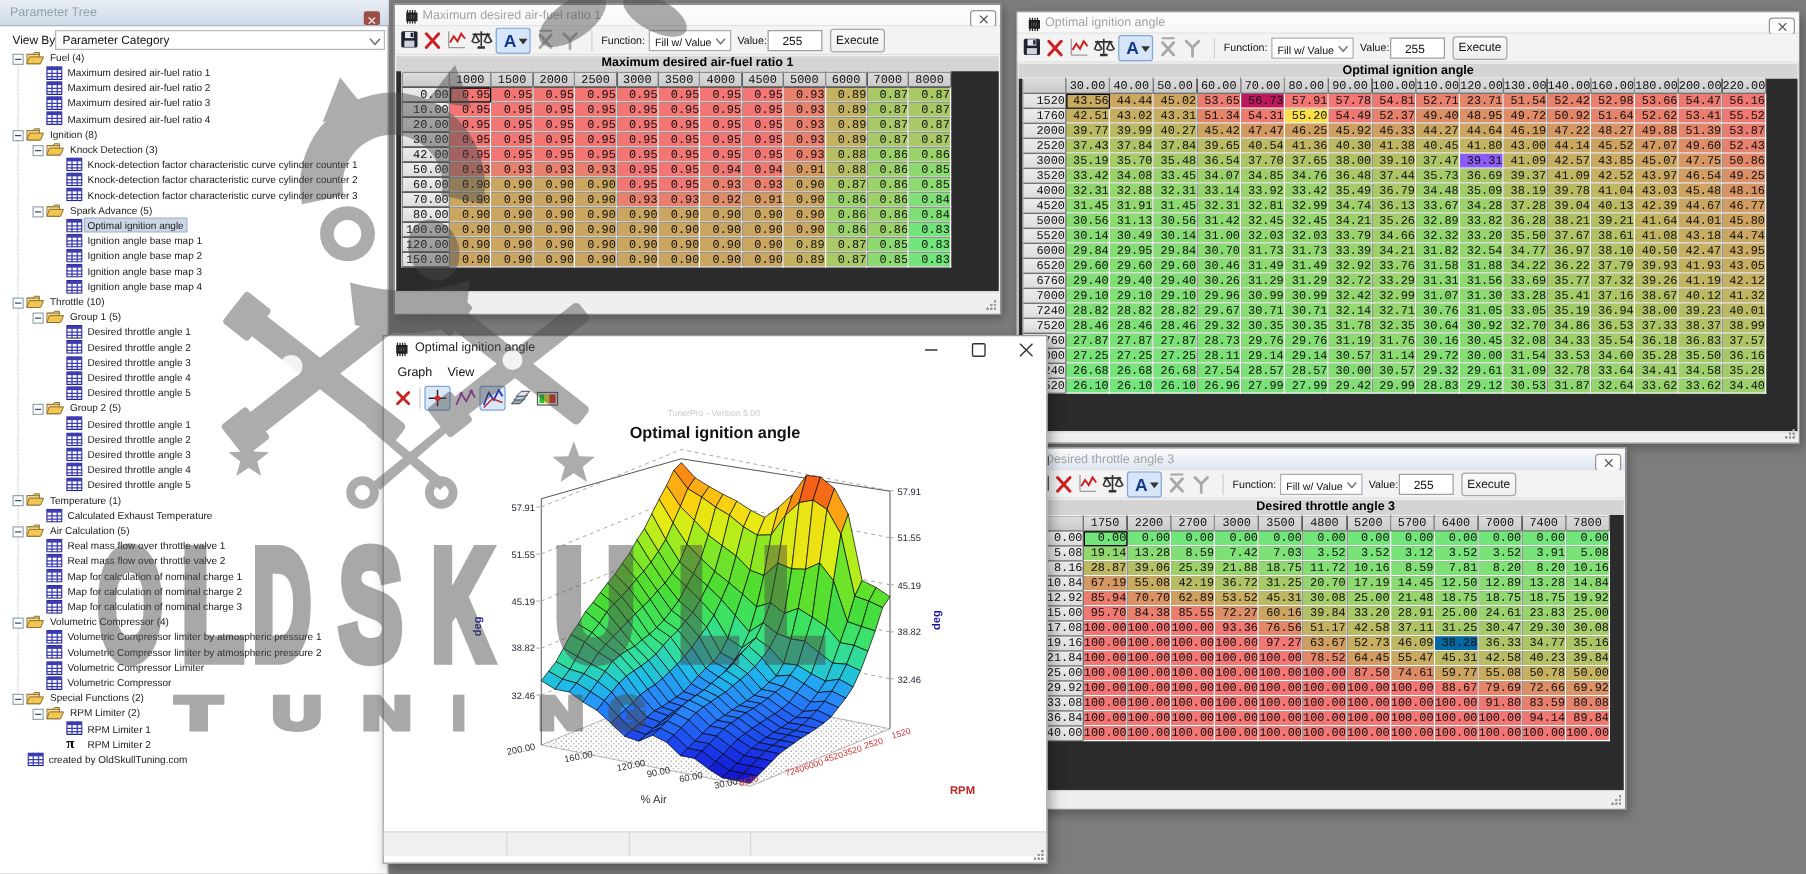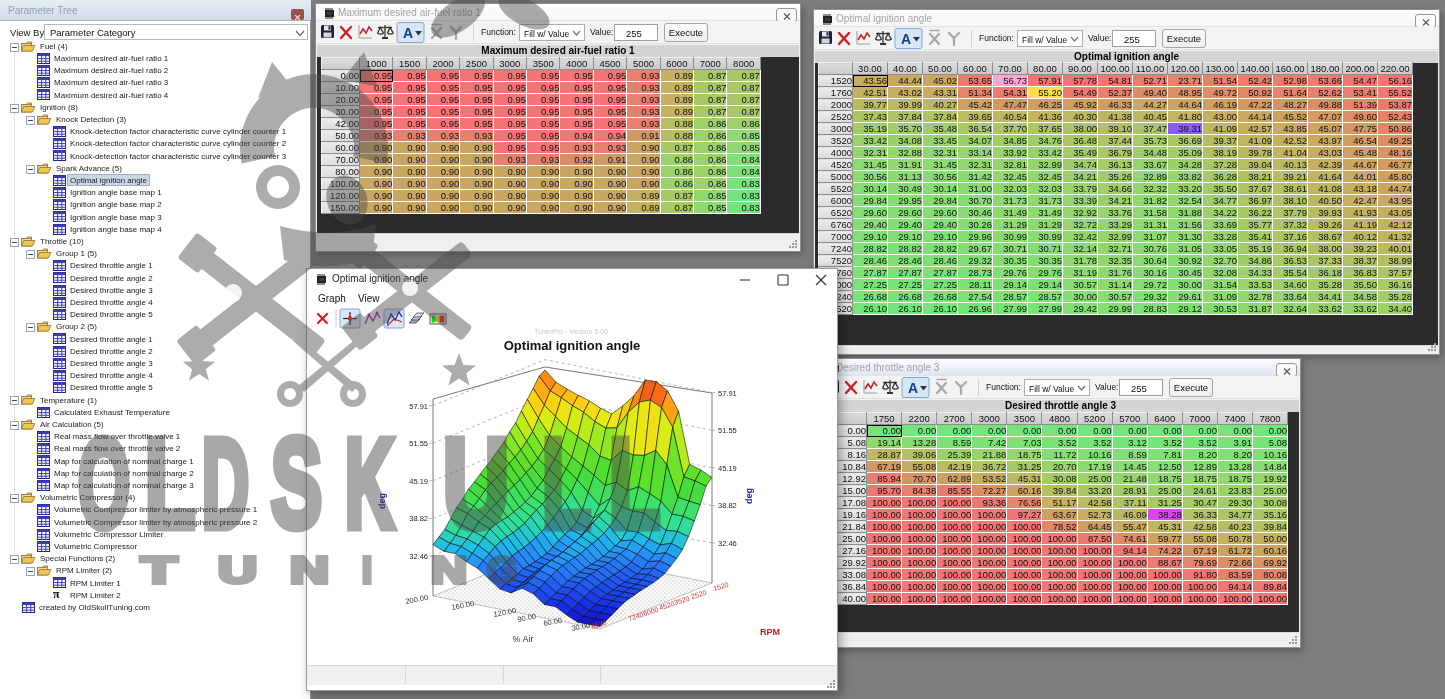--- a/index.html
+++ b/index.html
@@ -18,21 +18,21 @@
 .gtitle{position:absolute;height:12px;background:#d4d4d4;font-size:10px;font-weight:bold;color:#000;text-align:center;line-height:12px}
 .darkz{position:absolute;background:#2b2b2b}
 .sstrip{position:absolute;background:#efefef;border-top:1px solid #dadada}
 .grip{position:absolute;width:8px;height:8px;background:
  radial-gradient(circle at 7px 1px,#9a9a9a 1px,transparent 1.2px),
  radial-gradient(circle at 7px 4px,#9a9a9a 1px,transparent 1.2px),
  radial-gradient(circle at 4px 4px,#9a9a9a 1px,transparent 1.2px),
  radial-gradient(circle at 7px 7px,#9a9a9a 1px,transparent 1.2px),
  radial-gradient(circle at 4px 7px,#9a9a9a 1px,transparent 1.2px),
  radial-gradient(circle at 1px 7px,#9a9a9a 1px,transparent 1.2px)}
-table.grid{position:absolute;border-collapse:collapse;table-layout:fixed;font-family:Liberation Sans, sans-serif}
+table.grid{position:absolute;border-collapse:collapse;table-layout:fixed;font-family:Liberation Mono, monospace}
 table.grid td{overflow:hidden;white-space:nowrap;font-size:9.5px;color:#101010;padding:0}
 td.hc{background:linear-gradient(#dcdcdc,#c9c9c9);border-top:1px solid #f2f2f2;border-left:1px solid #f2f2f2;border-right:1px solid #8d8d8d;border-bottom:1px solid #8d8d8d;text-align:center}
 td.rh{background:linear-gradient(#ececec,#dcdcdc);border-top:1px solid #f6f6f6;border-left:1px solid #f6f6f6;border-right:1px solid #8d8d8d;border-bottom:1px solid #8d8d8d;text-align:right;padding-right:4px}
 td.dc{border-right:1px solid #fff;border-bottom:1px solid #fff;text-align:right;padding-right:3px}
 td.sel{outline:1.6px solid #000;outline-offset:-1.8px}
 .titem{position:absolute;font-size:8px;color:#1a1a1a;white-space:nowrap;padding:0.5px 2px}
 .expb{position:absolute;width:9px;height:9px;background:#fff;border:1px solid #98a6b4;
  background-image:linear-gradient(#33506e,#33506e);background-size:5px 1px;background-position:1px 3px;background-repeat:no-repeat}
 .dotv{position:absolute;width:0;border-left:1px dotted #c3cad2}
 .zl{font-size:7.5px;fill:#223}
@@ -908,21 +908,21 @@
         <td class="hc">180.00</td>
         <td class="hc">200.00</td>
         <td class="hc">220.00</td>
       </tr>
       <tr style="height:11.35px">
         <td class="rh">1520</td>
         <td class="dc sel" style="background:#c9ab60">43.56</td>
         <td class="dc" style="background:#cba760">44.44</td>
         <td class="dc" style="background:#cca55f">45.02</td>
         <td class="dc" style="background:#ec7c6f">53.65</td>
-        <td class="dc" style="background:#f9a8d4">56.73</td>
+        <td class="dc" style="background:#be185d">56.73</td>
         <td class="dc" style="background:#f37675">57.91</td>
         <td class="dc" style="background:#f37675">57.78</td>
         <td class="dc" style="background:#ef7871">54.81</td>
         <td class="dc" style="background:#e9806d">52.71</td>
         <td class="dc" style="background:#e38669">23.71</td>
         <td class="dc" style="background:#e5846b">51.54</td>
         <td class="dc" style="background:#e8816c">52.42</td>
         <td class="dc" style="background:#ea7f6d">52.98</td>
         <td class="dc" style="background:#ec7c6f">53.66</td>
         <td class="dc" style="background:#ee7970">54.47</td>
@@ -1500,21 +1500,21 @@
       <tr style="height:11.30px">
         <td class="rh">19.16</td>
         <td class="dc" style="background:#f37675">100.00</td>
         <td class="dc" style="background:#f37675">100.00</td>
         <td class="dc" style="background:#f37675">100.00</td>
         <td class="dc" style="background:#f37675">100.00</td>
         <td class="dc" style="background:#f27774">97.27</td>
         <td class="dc" style="background:#d09e60">63.67</td>
         <td class="dc" style="background:#c7ae61">52.73</td>
         <td class="dc" style="background:#beb762">46.09</td>
-        <td class="dc" style="background:#d946ef">38.28</td>
+        <td class="dc" style="background:#0369a1">38.28</td>
         <td class="dc" style="background:#aec465">36.33</td>
         <td class="dc" style="background:#acc665">34.77</td>
         <td class="dc" style="background:#acc665">35.16</td>
       </tr>
       <tr style="height:11.30px">
         <td class="rh">21.84</td>
         <td class="dc" style="background:#f37675">100.00</td>
         <td class="dc" style="background:#f37675">100.00</td>
         <td class="dc" style="background:#f37675">100.00</td>
         <td class="dc" style="background:#f37675">100.00</td>
@@ -1534,35 +1534,20 @@
         <td class="dc" style="background:#f37675">100.00</td>
         <td class="dc" style="background:#f37675">100.00</td>
         <td class="dc" style="background:#f37675">100.00</td>
         <td class="dc" style="background:#f37675">100.00</td>
         <td class="dc" style="background:#ec7b6f">87.50</td>
         <td class="dc" style="background:#df8b67">74.61</td>
         <td class="dc" style="background:#cca45f">59.77</td>
         <td class="dc" style="background:#c9ab60">55.08</td>
         <td class="dc" style="background:#c6b161">50.78</td>
         <td class="dc" style="background:#c5b261">50.00</td>
-      </tr>
-      <tr style="height:11.30px">
-        <td class="rh">27.16</td>
-        <td class="dc" style="background:#f37675">100.00</td>
-        <td class="dc" style="background:#f37675">100.00</td>
-        <td class="dc" style="background:#f37675">100.00</td>
-        <td class="dc" style="background:#f37675">100.00</td>
-        <td class="dc" style="background:#f37675">100.00</td>
-        <td class="dc" style="background:#f37675">100.00</td>
-        <td class="dc" style="background:#f37675">100.00</td>
-        <td class="dc" style="background:#f17773">94.14</td>
-        <td class="dc" style="background:#df8c67">74.22</td>
-        <td class="dc" style="background:#d59862">67.19</td>
-        <td class="dc" style="background:#cea15f">61.72</td>
-        <td class="dc" style="background:#cda45f">60.16</td>
       </tr>
       <tr style="height:11.30px">
         <td class="rh">29.92</td>
         <td class="dc" style="background:#f37675">100.00</td>
         <td class="dc" style="background:#f37675">100.00</td>
         <td class="dc" style="background:#f37675">100.00</td>
         <td class="dc" style="background:#f37675">100.00</td>
         <td class="dc" style="background:#f37675">100.00</td>
         <td class="dc" style="background:#f37675">100.00</td>
         <td class="dc" style="background:#f37675">100.00</td>

